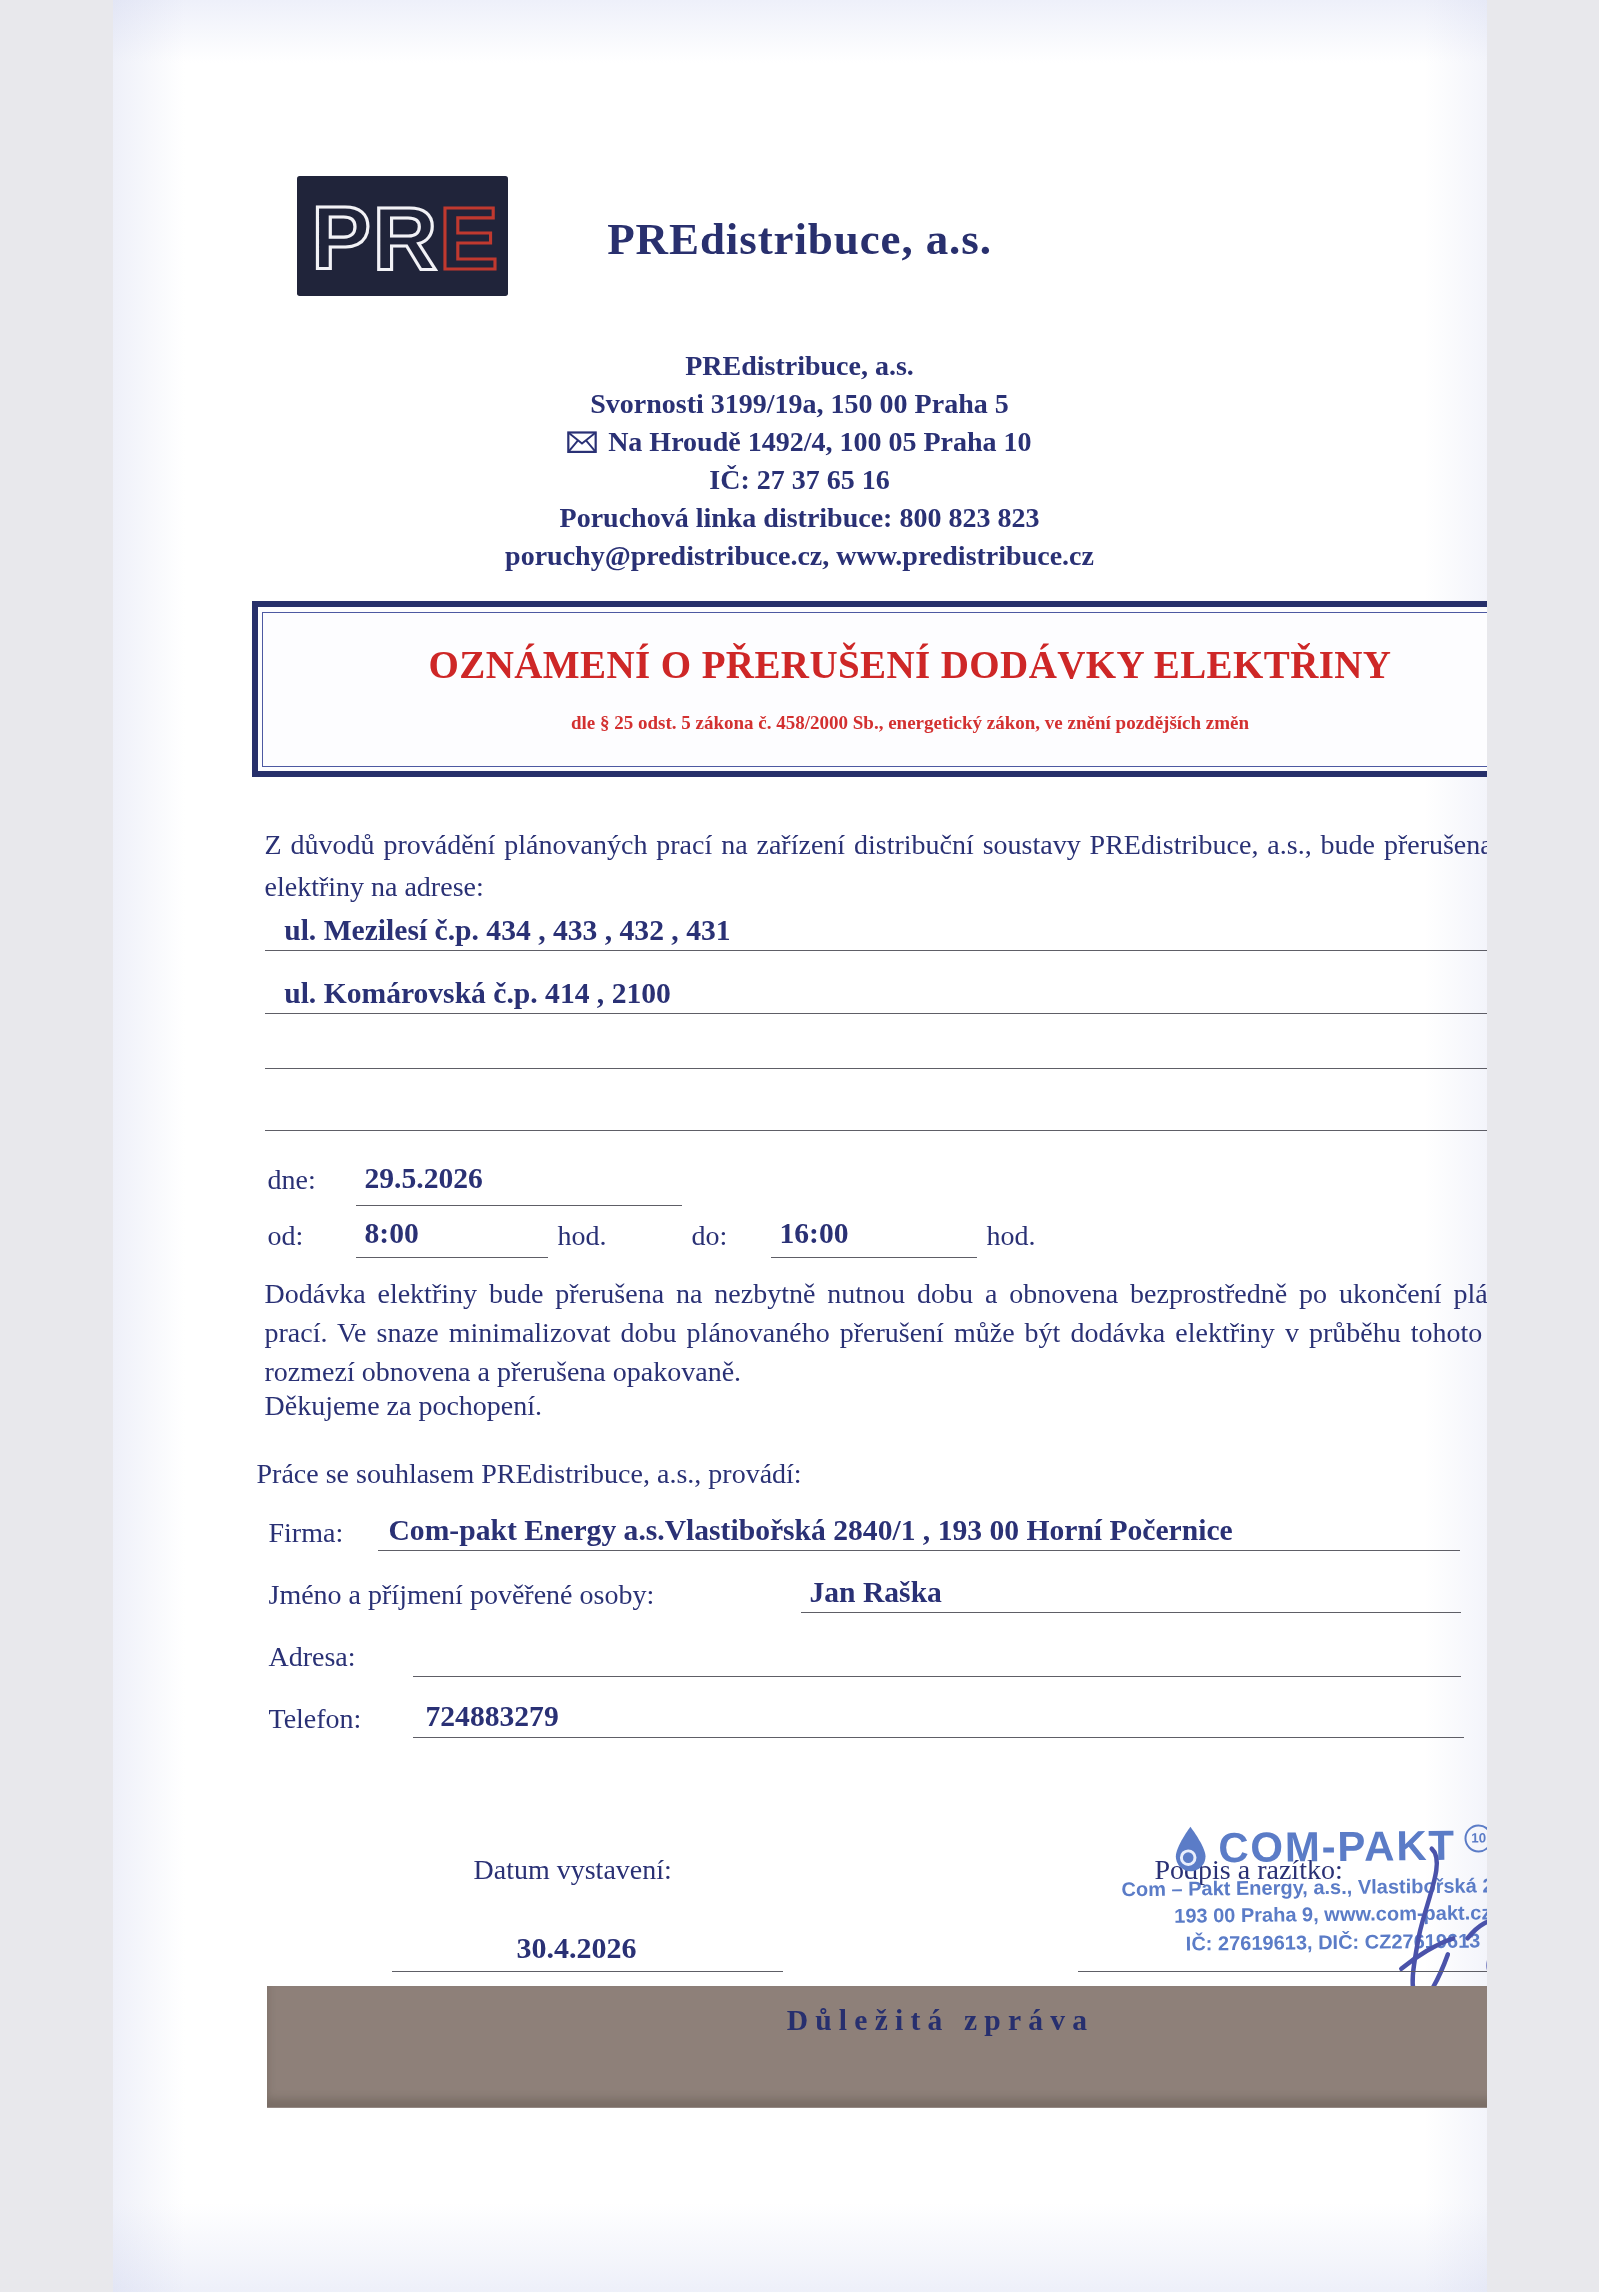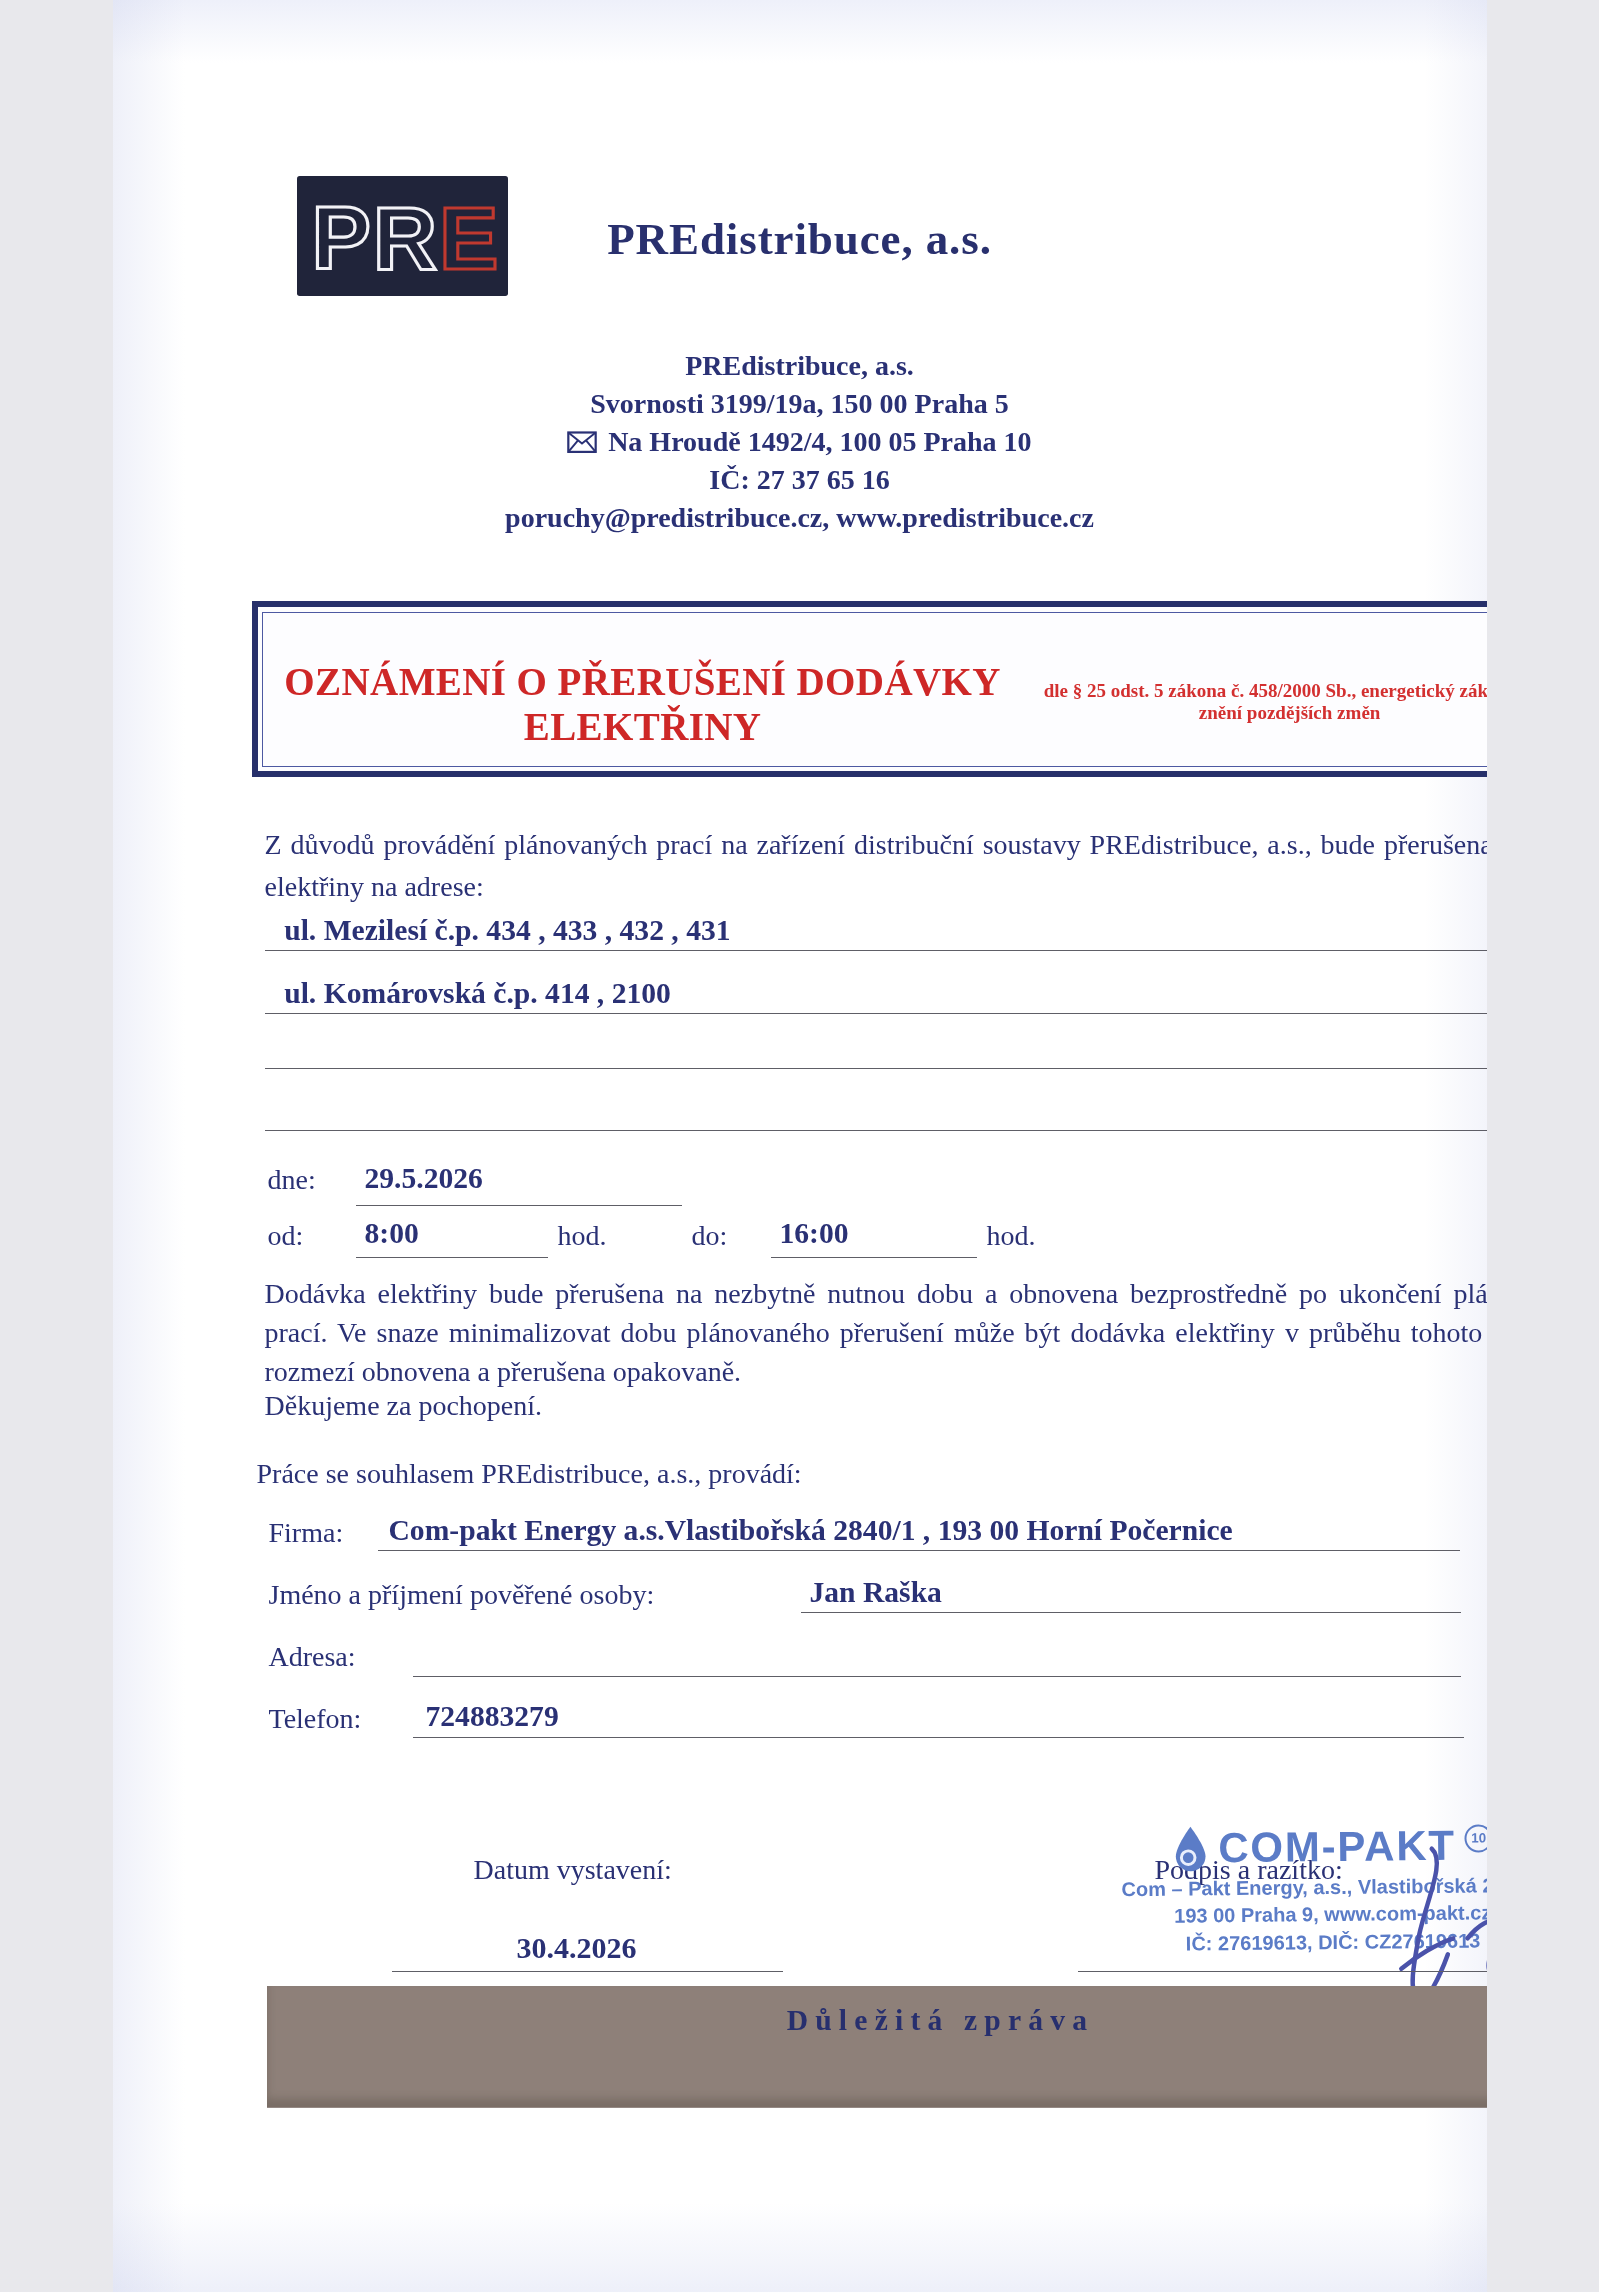--- a/index.html
+++ b/index.html
@@ -38,21 +38,21 @@
   }
   .envelope { display: inline-block; vertical-align: -2.7px; margin-right: 10.7px; }
 
   
   .notice-box {
     left: 139px; top: 601px; width: 1317px; height: 176px;
     border: 6.3px solid #27306b; background: #fdfdff; box-sizing: border-box;
   }
   .notice-inner {
     position: absolute; inset: 4.5px; border: 1.8px solid #4d59a2;
-    display: flex; align-items: center;
+    display: flex; flex-direction: column; align-items: center;
   }
   .notice-title {
     margin-top: 29px; font-size: 39px; font-weight: bold;
     color: #ce2727; letter-spacing: 0.4px; text-align: center;
   }
   .notice-subtitle {
     margin-top: 25px; font-size: 19px; font-weight: bold;
     color: #d33030; text-align: center;
   }
 
@@ -117,20 +117,21 @@
   <div class="abs company-block">
     <div>PREdistribuce, a.s.</div>
     <div>Svornosti 3199/19a, 150 00 Praha 5</div>
     <div>
       <svg class="envelope" width="30" height="22.4" viewBox="0 0 34 25">
         <rect x="1.5" y="1.5" width="31" height="22" fill="none" stroke="#2a3175" stroke-width="2.5"></rect>
         <path d="M1.5,1.5 L17,14 L32.5,1.5 M1.5,23.5 L12,11 M32.5,23.5 L22,11" fill="none" stroke="#2a3175" stroke-width="2.2"></path>
       </svg><span>Na Hroudě 1492/4, 100 05 Praha 10</span>
     </div>
     <div>IČ: 27 37 65 16</div>
+    <div>Poruchová linka distribuce: 800 823 823</div>
     <div>poruchy@predistribuce.cz, www.predistribuce.cz</div>
   </div>
 
   <div class="abs notice-box">
     <div class="notice-inner">
       <div class="notice-title">OZNÁMENÍ O PŘERUŠENÍ DODÁVKY ELEKTŘINY</div>
       <div class="notice-subtitle">dle § 25 odst. 5 zákona č. 458/2000 Sb., energetický zákon, ve znění pozdějších změn</div>
     </div>
   </div>
 

